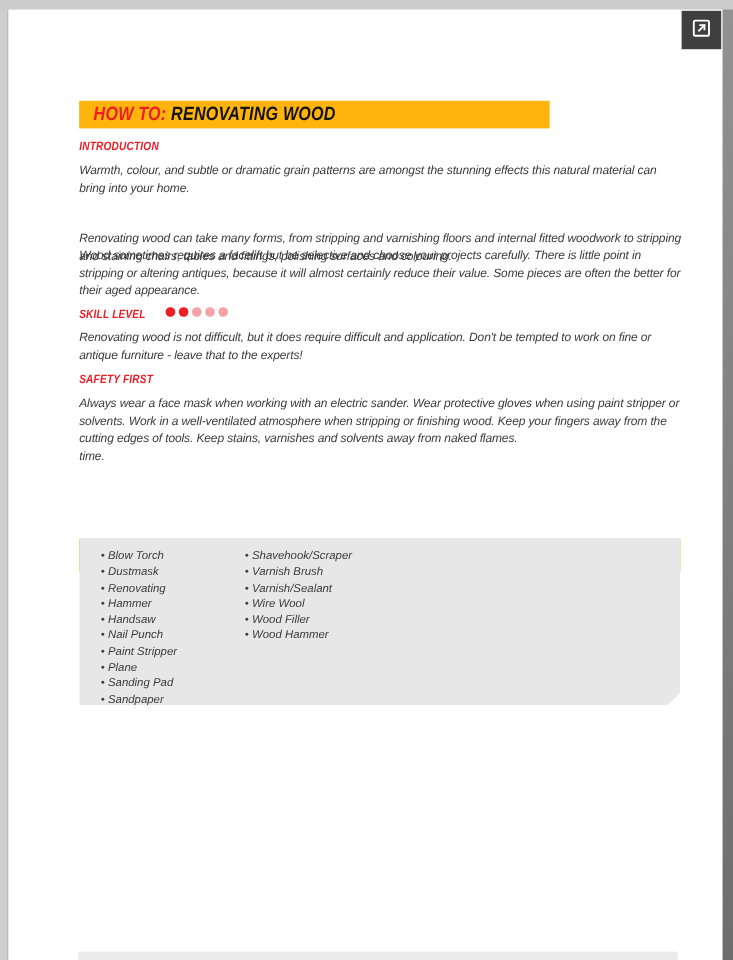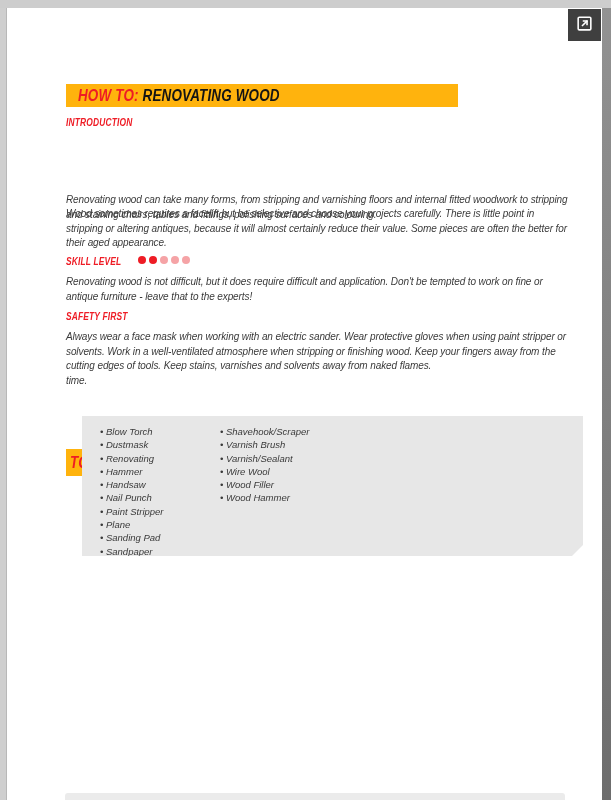--- a/index.html
+++ b/index.html
@@ -61,24 +61,23 @@
   .p-intro2  { top: 163px; margin-top: 22px; }
   .p-intro3  { top: 199px; }
   .p-skill   { top: 267px; }
   .p-safety  { top: 322px; }
 
   .dots { display: inline-flex; gap: 3px; margin-left: 6px; vertical-align: 1px; }
   .dot { width: 8px; height: 8px; border-radius: 50%; background: var(--skill-dot-empty, #F5A3A6); display: inline-block; }
   .dot.filled { background: var(--skill-dot-filled, #EE1C25); }
 
   .need-box {
-    position: absolute; left: 59px; top: 408px; width: 501px; height: 140px;
+    position: absolute; left: 59px; top: 440px; width: 501px; height: 140px;
     background: var(--box-gray, #E7E7E7);
     clip-path: polygon(0 0, 100% 0, 100% calc(100% - 11px), calc(100% - 11px) 100%, 0 100%);
-    margin-left: 16px;
   }
   .need-list {
     position: absolute; top: 9px;
     margin: 0; padding: 0; list-style: none;
     font-size: 9.5px; line-height: 13.3px; color: #3a3a3a;
   }
   .need-col1 { left: 18px; }
   .need-col2 { left: 138px; }
 
   .next-box {
@@ -99,20 +98,21 @@
     <div class="howto-banner">
       <span class="cond">
         <span class="red">HOW TO:</span>
         <span class="black">RENOVATING WOOD</span>
       </span>
     </div>
 
     <div class="section-heading h-intro">
       <span class="cond red">INTRODUCTION</span>
     </div>
+    <div class="para p-intro1">Warmth, colour, and subtle or dramatic grain patterns are amongst the stunning effects this natural material can bring into your home.</div>
     <div class="para p-intro2">Renovating wood can take many forms, from stripping and varnishing floors and internal fitted woodwork to stripping and staining chairs, tables and fittings, polishing surfaces and colouring.</div>
     <div class="para p-intro3">Wood sometimes requires a facelift but be selective and choose your projects carefully. There is little point in stripping or altering antiques, because it will almost certainly reduce their value. Some pieces are often the better for their aged appearance.</div>
 
     <div class="section-heading h-skill">
       <span class="cond red">SKILL LEVEL</span><span class="dots">
           <span class="dot filled"></span>
           <span class="dot filled"></span>
           <span class="dot"></span>
           <span class="dot"></span>
           <span class="dot"></span>

